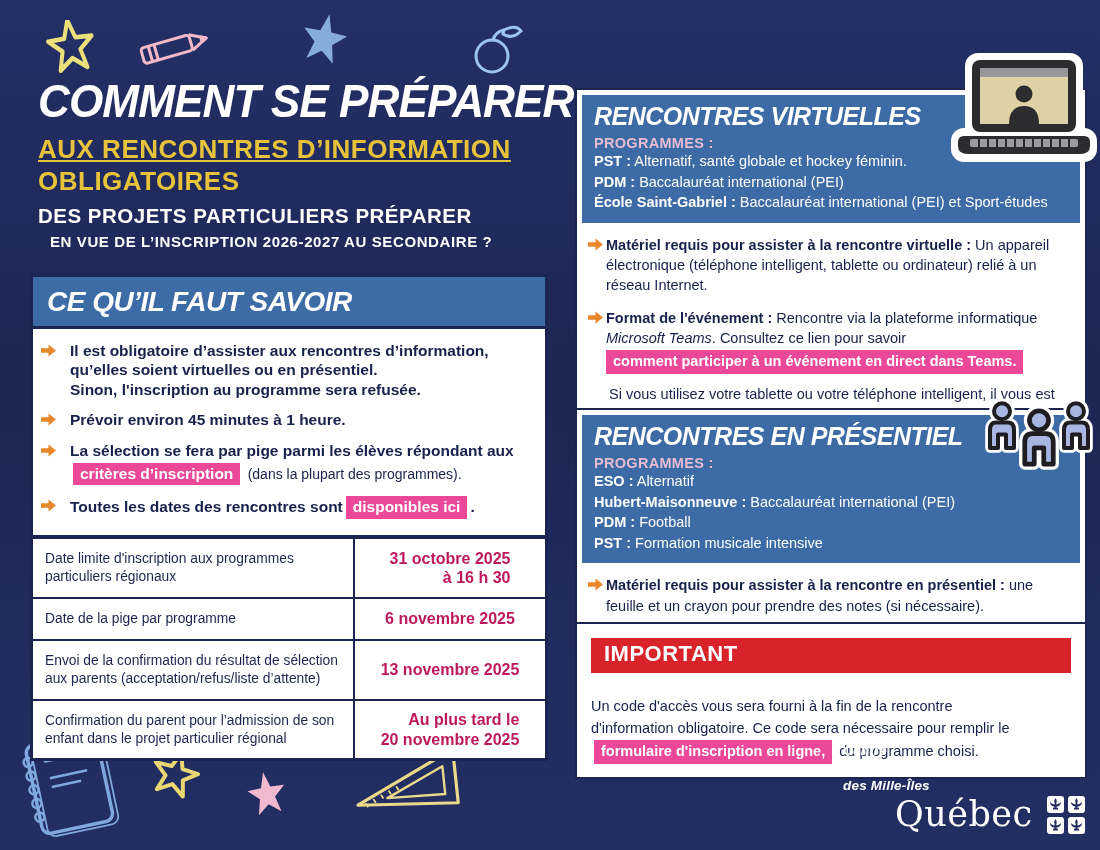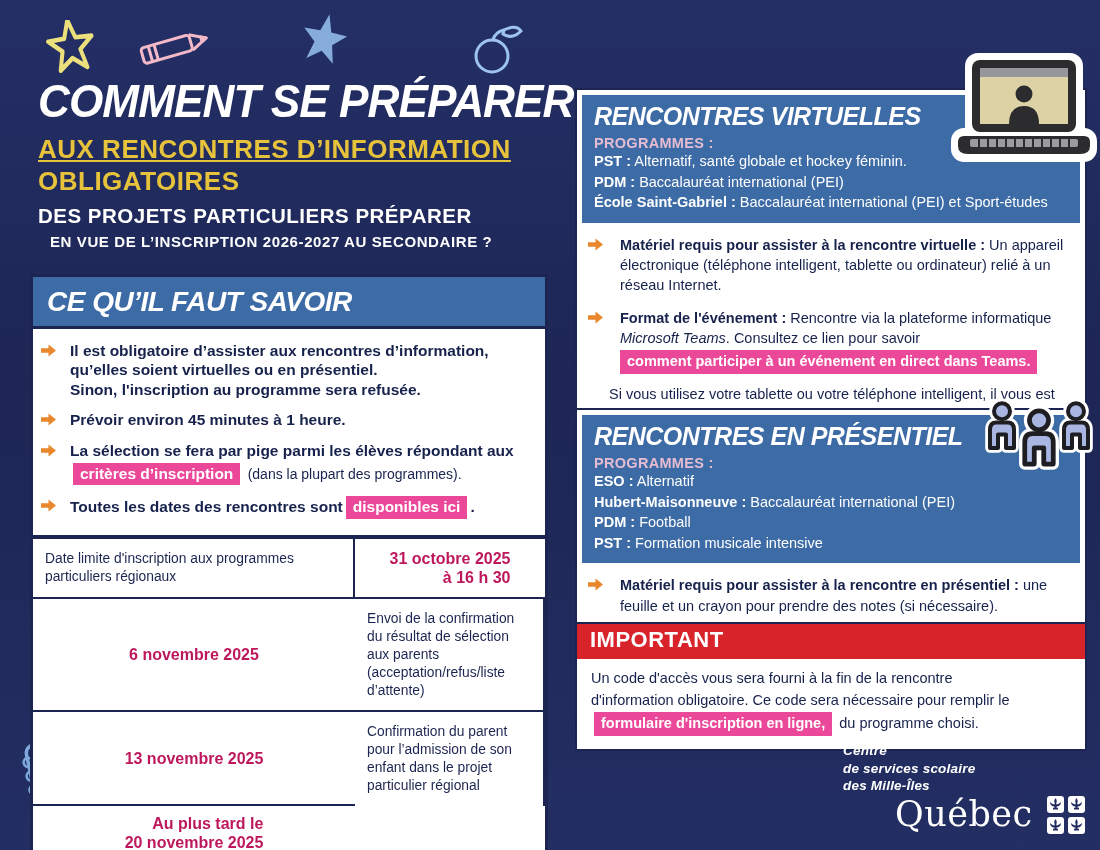--- a/index.html
+++ b/index.html
@@ -63,32 +63,32 @@
 
   
   .rpanel { position:absolute; left:575px; width:512px; background:#ffffff;
             border:2px solid #1c2551; padding:5px; }
   .blue-head { background:#3d6ba6; padding:7px 12px 10px; }
   .rp-title { color:#ffffff; font-style:italic; font-weight:800; font-size:25px; letter-spacing:-.5px; }
   .prog-label { color:#e6bcd2; font-weight:800; font-size:14.5px; margin-top:4px; letter-spacing:.3px; }
   .prog-line { color:#ffffff; font-size:14.5px; line-height:1.42; }
   .prog-line .pl { font-weight:800; }
   .white-body { padding:12px 8px 8px 6px; color:#17224c; font-size:14.5px; line-height:1.35; }
-  .rbullet { display:flex; gap:17px; margin-bottom:12px; align-items:flex-start; }
+  .rbullet { display:flex; gap:3px; margin-bottom:12px; align-items:flex-start; }
   .rbtxt { line-height:1.4; }
   .rb-bold { font-weight:800; }
   .note { margin:10px 0 6px 21px; line-height:1.45; }
   .chip-line { margin:2px 0 0 0; }
   .it { font-style:italic; }
 
   
   .important { position:absolute; left:575px; top:622px; width:512px; background:#ffffff;
                border:2px solid #1c2551; }
   .imp-header { background:#d8232b; color:#ffffff; font-weight:800; font-size:22px;
-                letter-spacing:.5px; padding:3px 13px 6px; margin:0; }
+                letter-spacing:.5px; padding:3px 13px 6px; margin:14px; }
   .imp-body { padding:9px 14px 13px; color:#17224c; font-size:14.5px; line-height:1.5; max-width:470px; }
 
   
   .logo { position:absolute; left:843px; top:742px; width:252px; color:#ffffff; }
   .org-line { font-size:13.5px; font-weight:800; font-style:italic; line-height:1.3; letter-spacing:.2px; }
   .qrow { display:flex; align-items:center; margin-top:1px; }
   .qword { font-family:"DejaVu Serif", serif; font-size:35px; letter-spacing:.5px; margin-left:52px; line-height:1; }
   .qflag { margin-left:14px; }
 </style>
 </head>
@@ -201,20 +201,21 @@
         </div>
       </div>
 
     </div>
   </section>
 
   <section class="dtable">
     <div class="t-label">Date limite d'inscription aux programmes particuliers régionaux</div>
     <div class="t-date">31 octobre 2025
 à 16 h 30</div>
+    <div class="t-label">Date de la pige par programme</div>
     <div class="t-date">6 novembre 2025</div>
     <div class="t-label">Envoi de la confirmation du résultat de sélection aux parents (acceptation/refus/liste d’attente)</div>
     <div class="t-date">13 novembre 2025</div>
     <div class="t-label row-last" style="border-bottom:none">Confirmation du parent pour l’admission de son enfant dans le projet particulier régional</div>
     <div class="t-date" style="border-bottom:none">Au plus tard le
 20 novembre 2025</div>
   </section>
 
   <section class="rpanel" style="top:88px;">
     <div class="blue-head">

